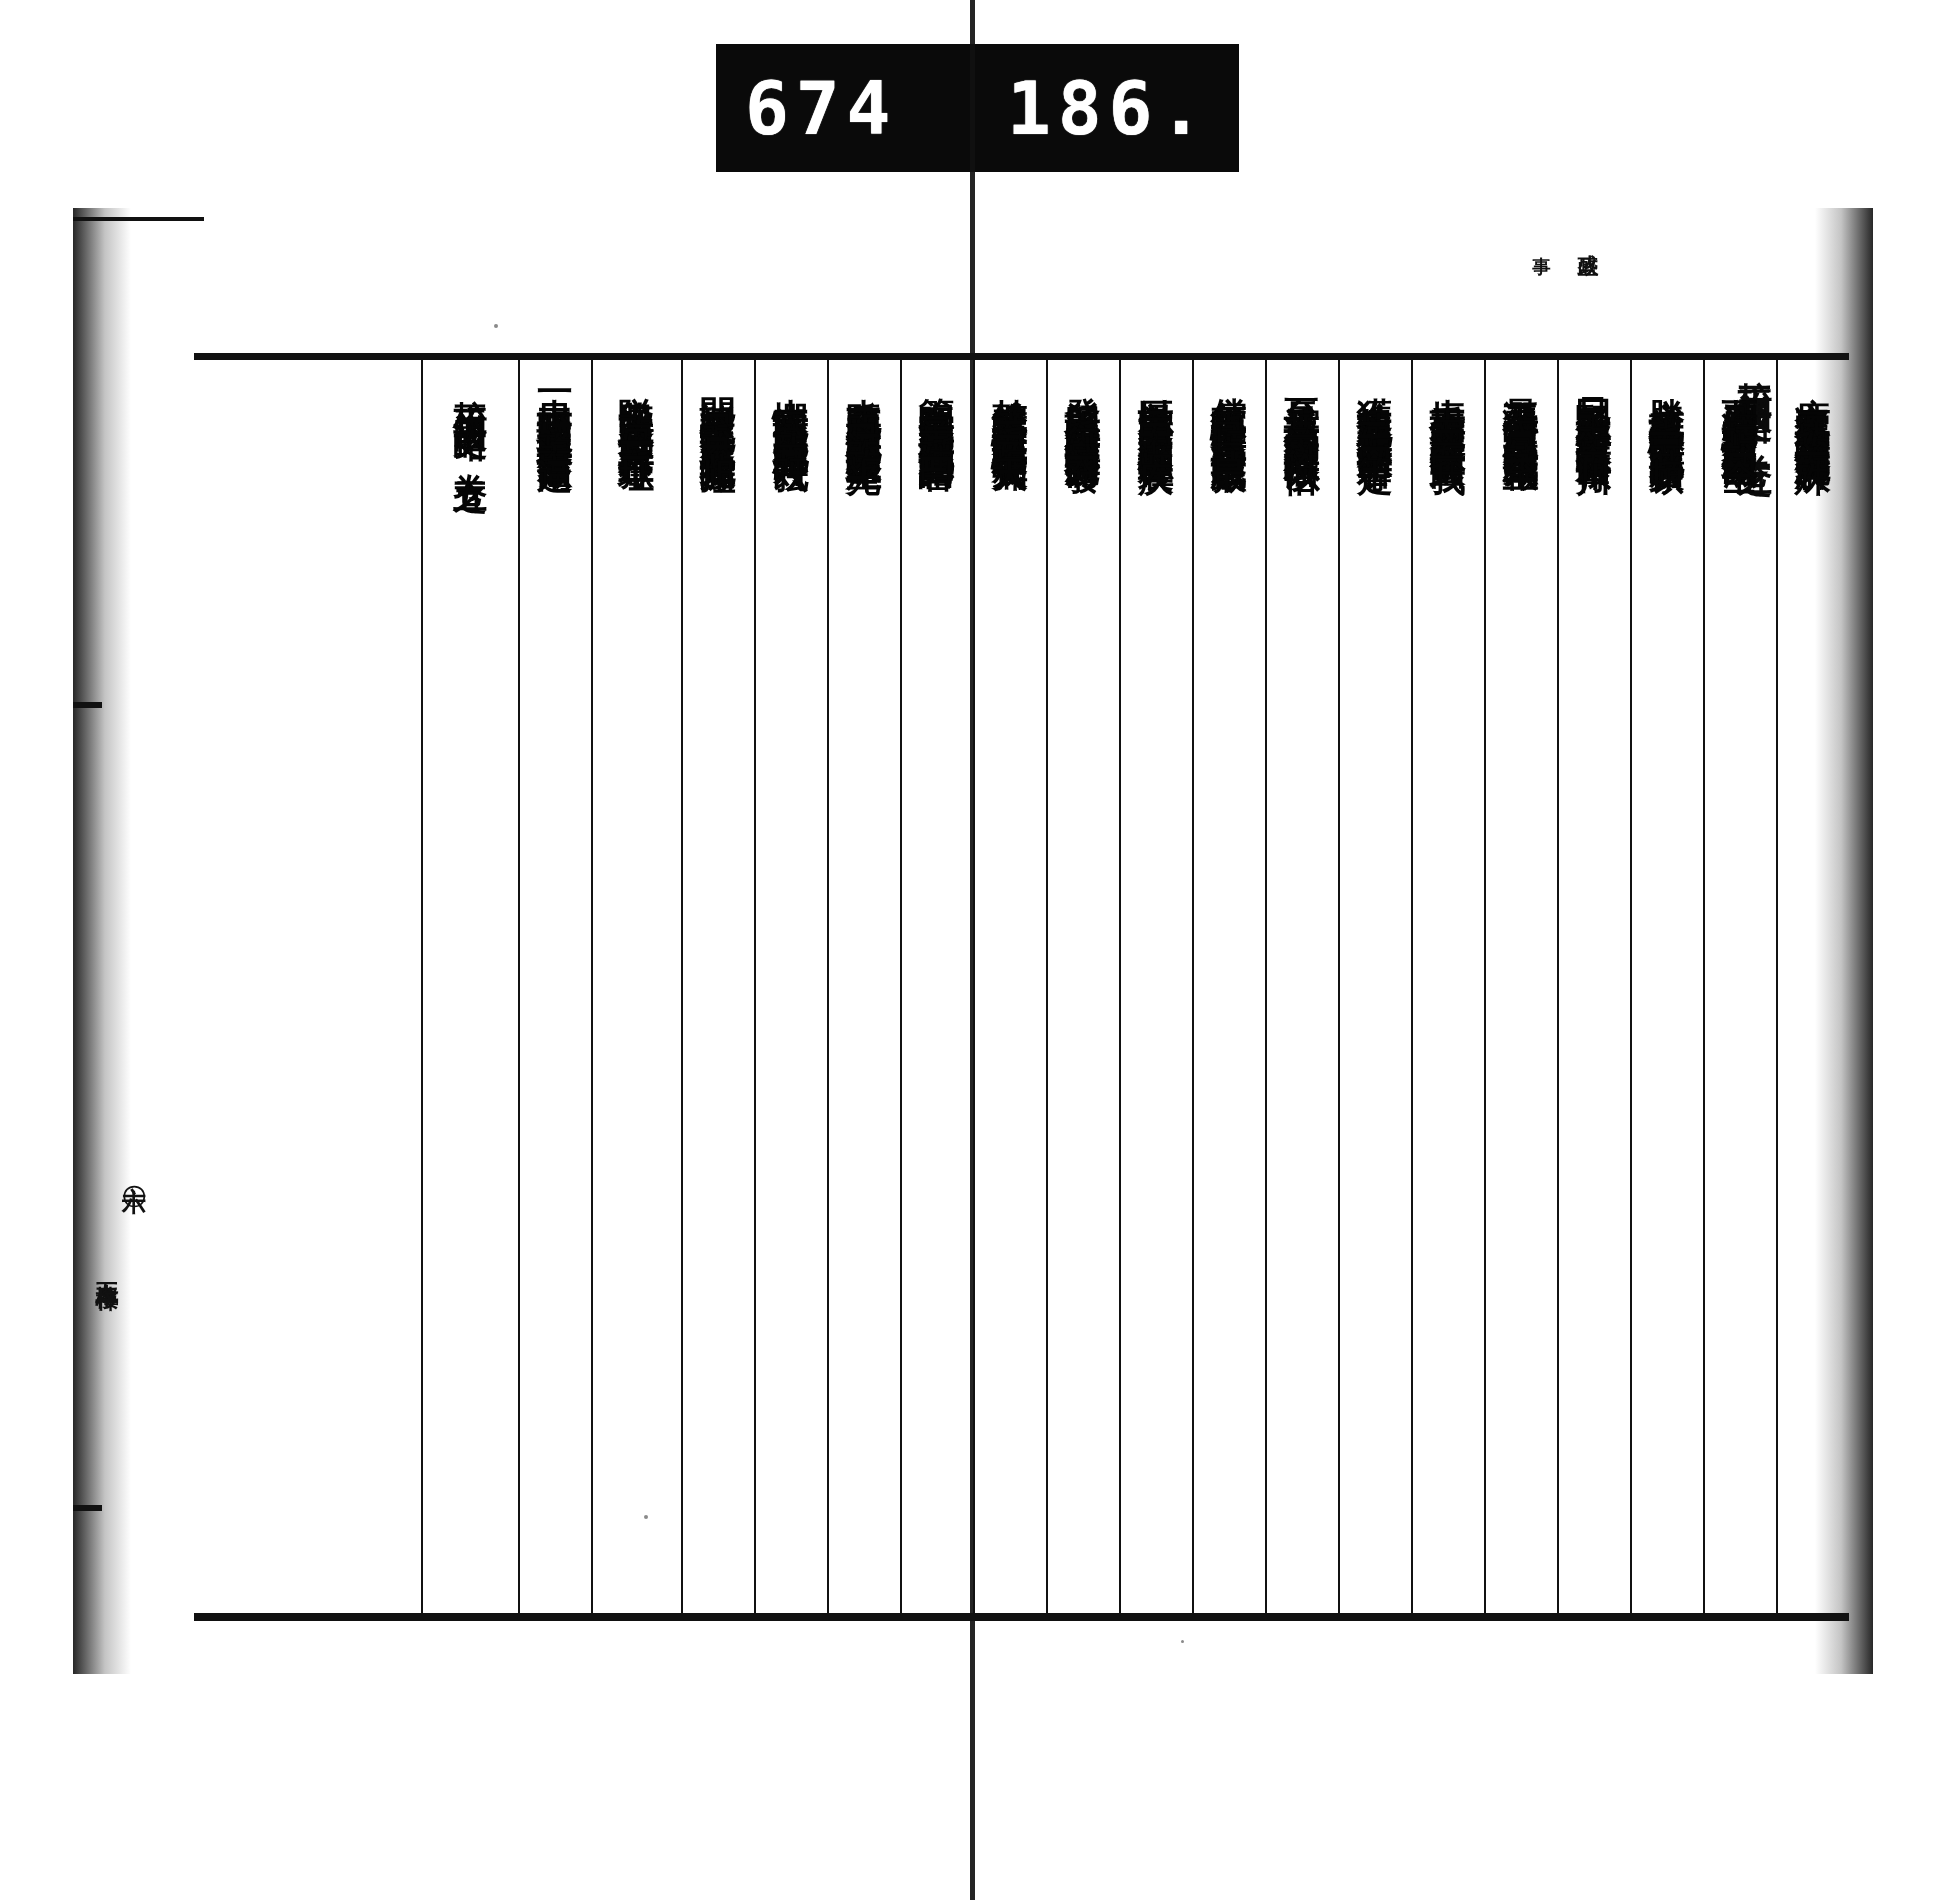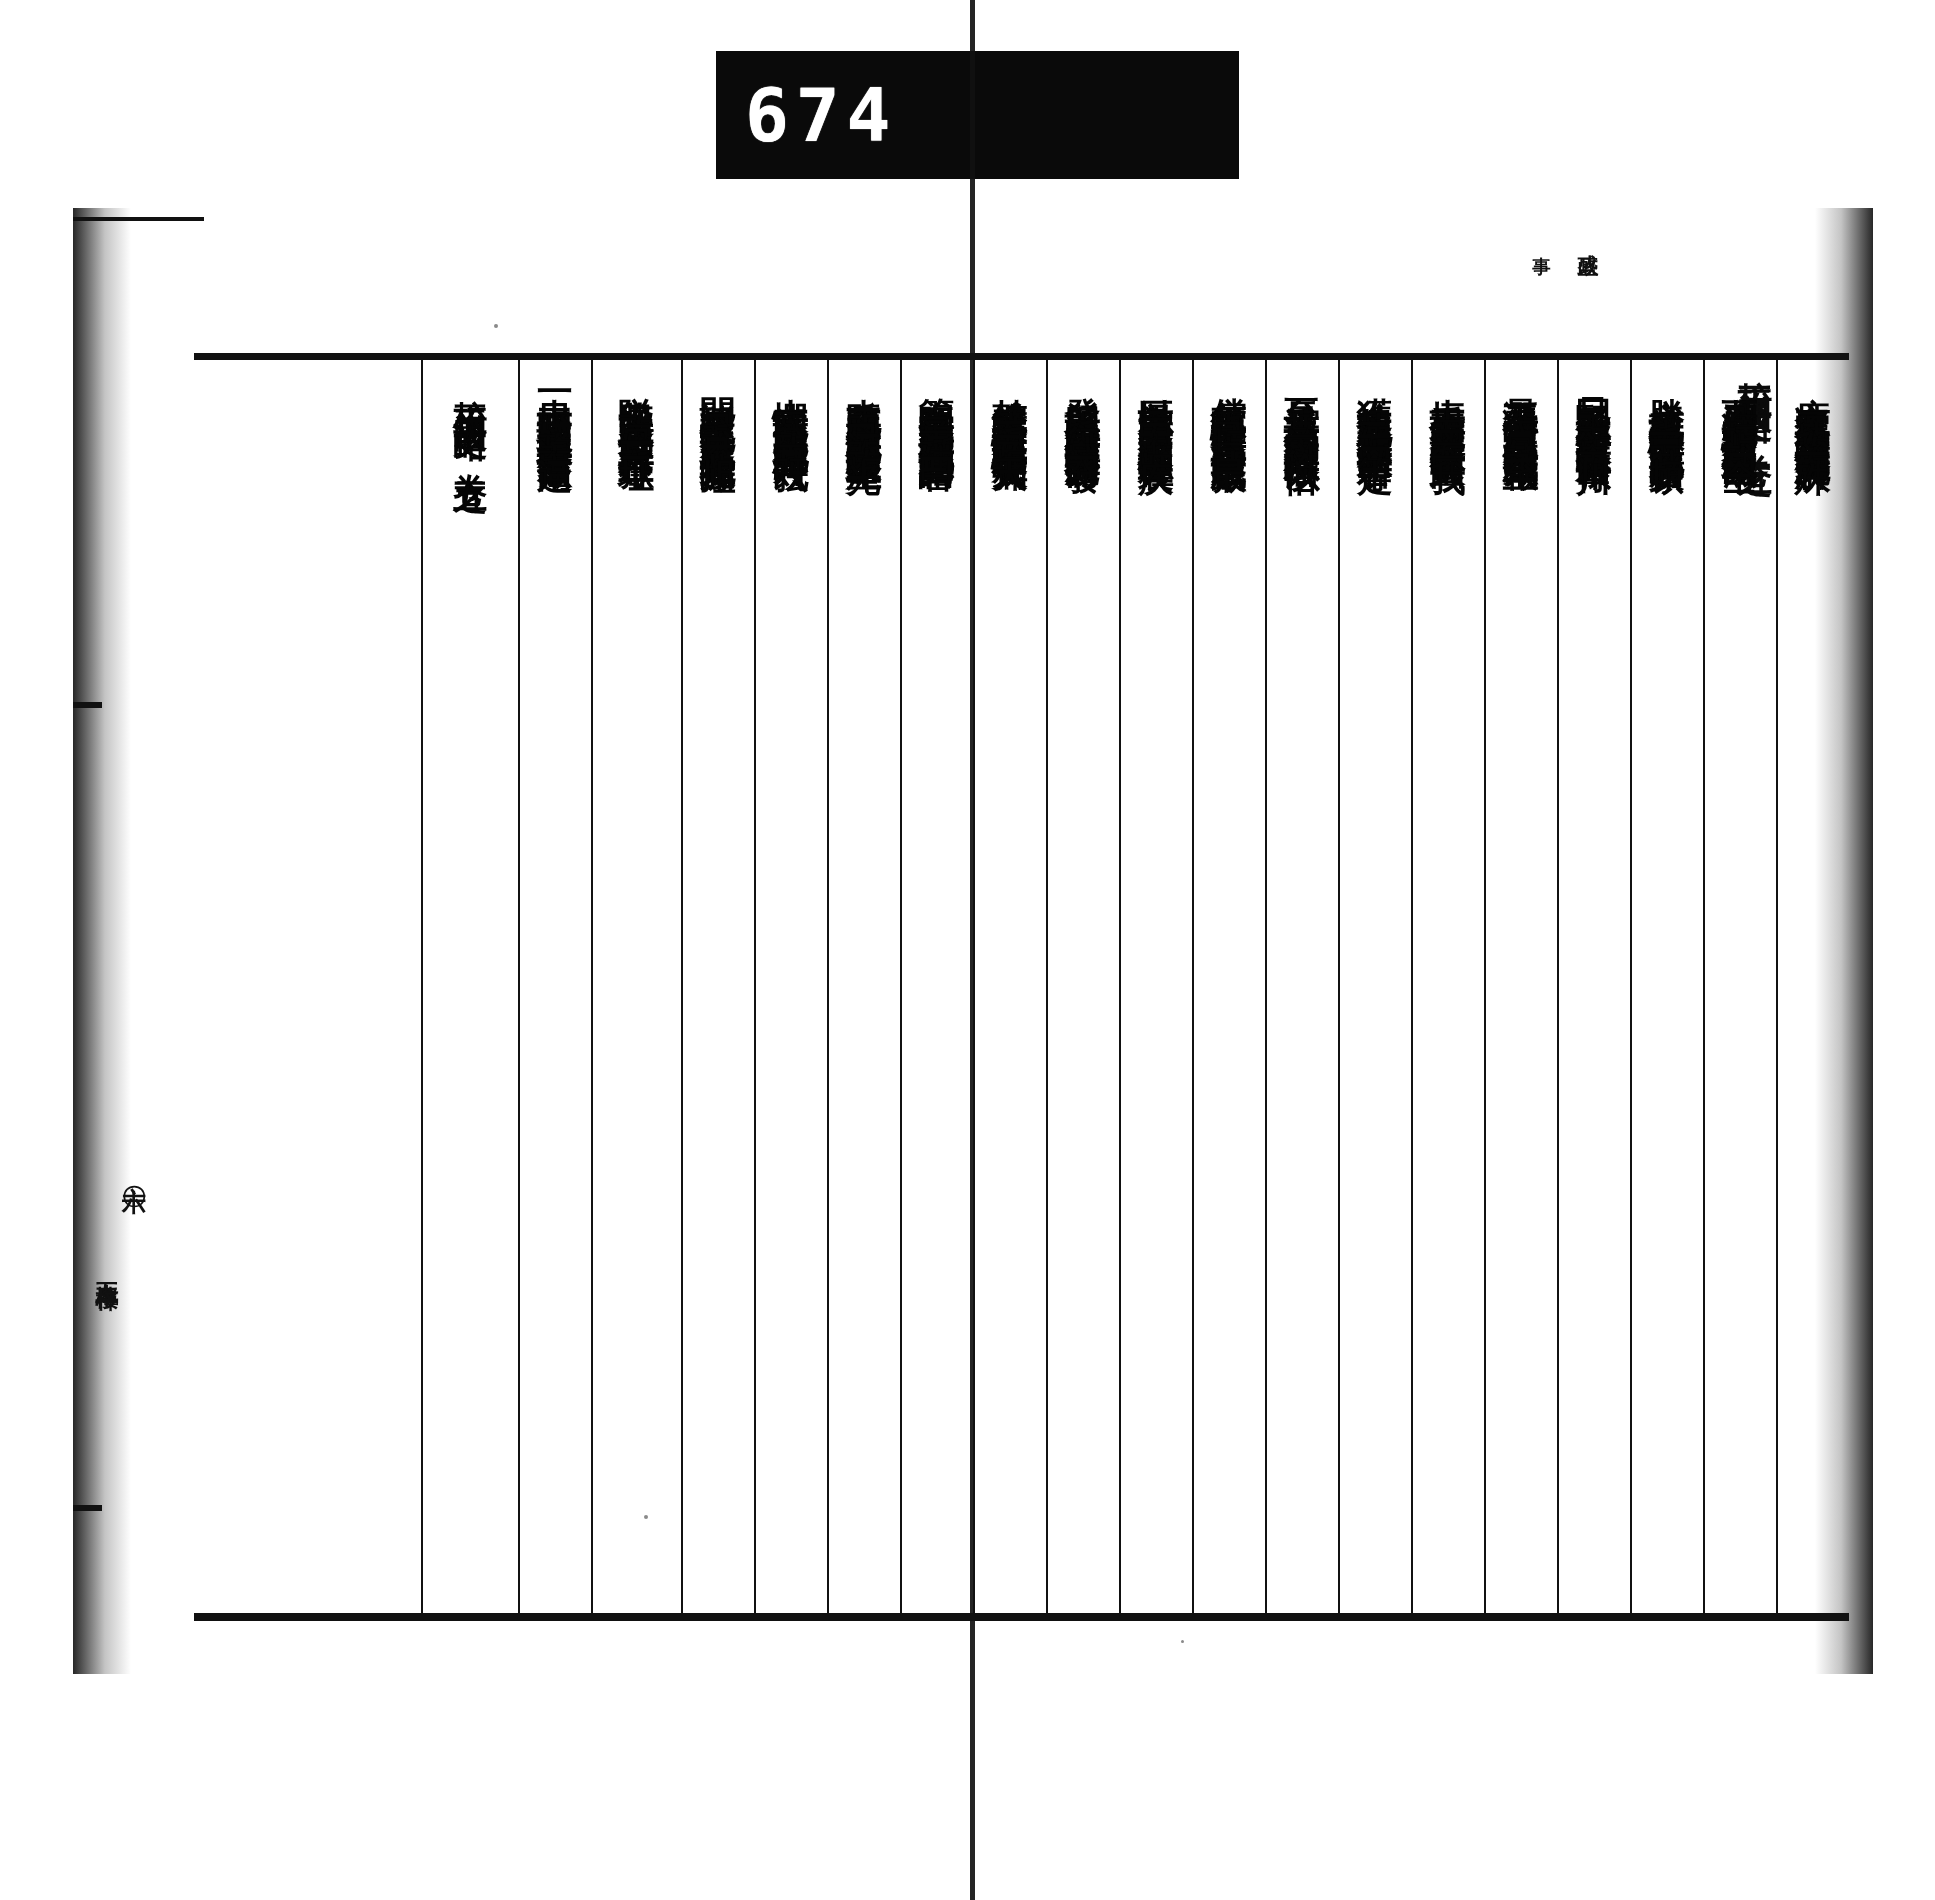--- a/index.html
+++ b/index.html
@@ -12,21 +12,21 @@
     height: 1901px;
     position: relative;
     font-family: "DejaVu Serif", serif;
     overflow: hidden;
   }
 
   
   #counter-strip {
     position: absolute;
     left: 716px;
-    top: 51px;
+    top: 44px;
     width: 523px;
     height: 128px;
     background: #0a0a0a;
     display: flex;
     align-items: center;
     justify-content: space-between;
     padding: 0 29px;
     box-sizing: border-box;
   }
   .counter-num {
@@ -166,20 +166,21 @@
     background: #2a2a2a;
     border-radius: 50%;
     opacity: .55;
   }
 </style>
 </head>
 <body>
 
 <div id="counter-strip">
   <span class="counter-num">674</span>
+  <span class="counter-num">186.</span>
 </div>
 
 <div id="sheet">
 
   <div class="edge-smudge"></div>
   <div class="edge-smudge right"></div>
 
   <div class="film-rail" style="left:0px; top:8.7px; width:131px; height:4.8px;"></div>
   <div class="film-rail" style="left:0px; top:494px; width:29px; height:5.8px;"></div>
   <div class="film-rail" style="left:0px; top:1297px; width:29px; height:5.8px;"></div>

